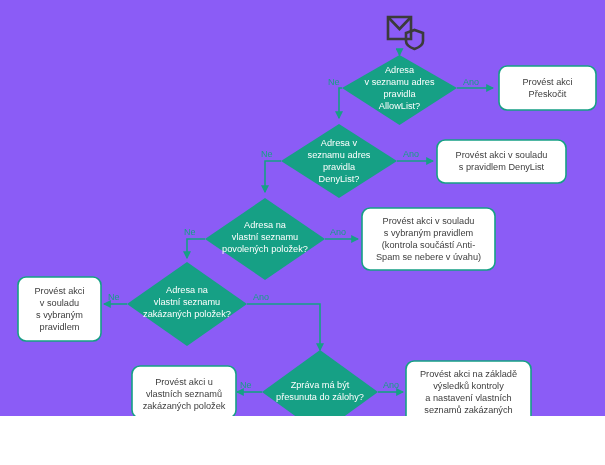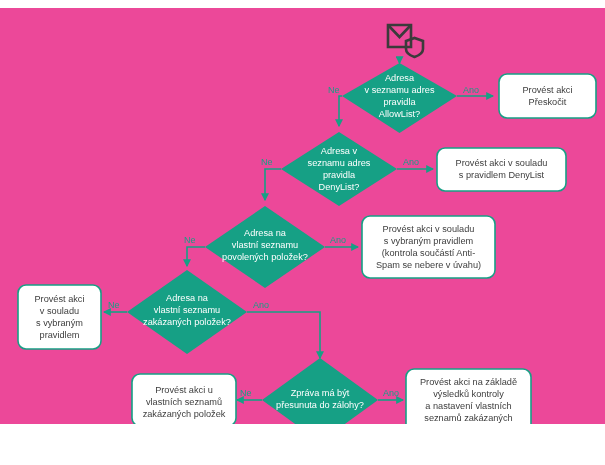--- a/index.html
+++ b/index.html
@@ -4,24 +4,23 @@
 <style>
   html, body {
     margin: 0;
     padding: 0;
     background: #ffffff;
   }
   #flow-root {
     position: relative;
     width: 605px;
     height: 416px;
-    background: #ec4899;
+    background: #8b5cf6;
     font-family: "Liberation Sans", sans-serif;
     overflow: hidden;
-    margin-top: 8px;
   }
   svg.flow-canvas {
     position: absolute;
     left: 0;
     top: 0;
     width: 605px;
     height: 465px;
     display: block;
   }
   .diamond-shape { fill: #16a085; }

